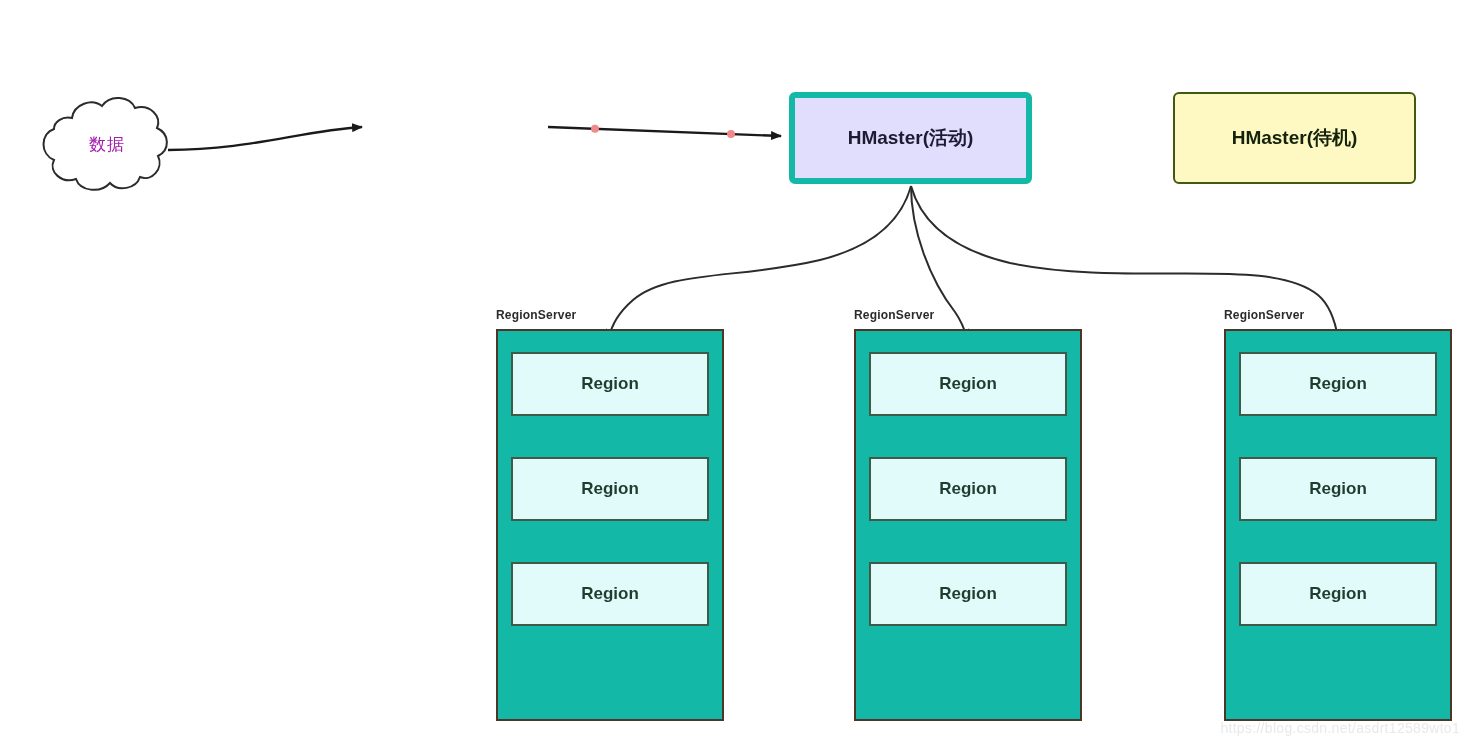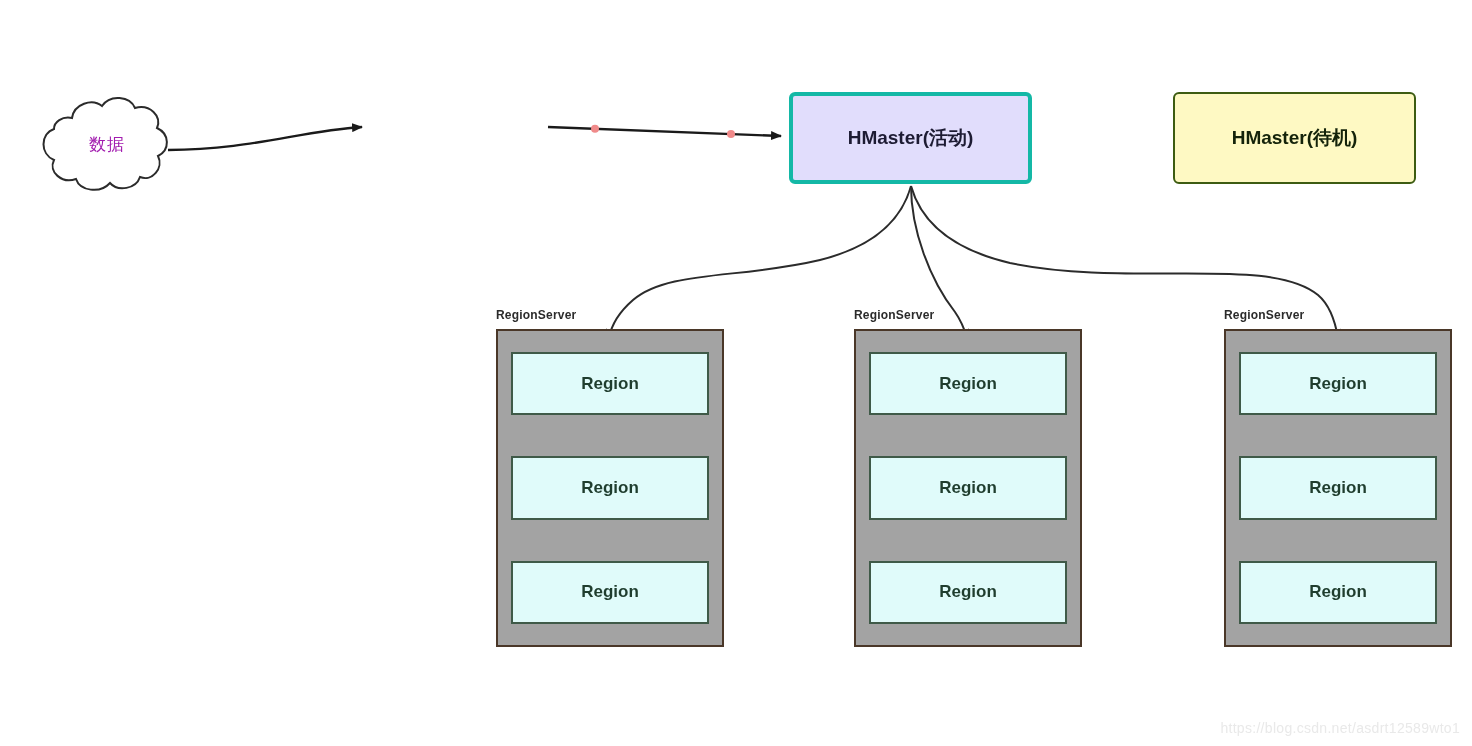--- a/index.html
+++ b/index.html
@@ -127,21 +127,21 @@
     box-sizing: border-box;
     font-size: 19px;
     font-weight: bold;
   }
   .hmaster-active {
     left: 789px;
     top: 92px;
     width: 243px;
     height: 92px;
     background: #e1ddfc;
-    border: 4px solid #14b8a6;
+    border: 6px solid #14b8a6;
     color: #1d1b33;
   }
   .hmaster-standby {
     left: 1173px;
     top: 92px;
     width: 243px;
     height: 92px;
     background: #fef9c3;
     border: 2px solid #3d5c12;
     color: #14230a;
@@ -156,22 +156,22 @@
   .rs-title {
     font-size: 12px;
     font-weight: bold;
     color: #2b2b2b;
     letter-spacing: 0.2px;
     margin-bottom: 7px;
     white-space: nowrap;
   }
   .rs-box {
     width: 228px;
-    height: 318px;
-    background: #a3a3a3;
+    height: 392px;
+    background: #14b8a6;
     border: 2px solid #4a3728;
     box-sizing: border-box;
     padding: 21px 13px;
     display: flex;
     flex-direction: column;
     justify-content: flex-start;
   }
   .region-box {
     height: 64px;
     background: #e0fbfa;

